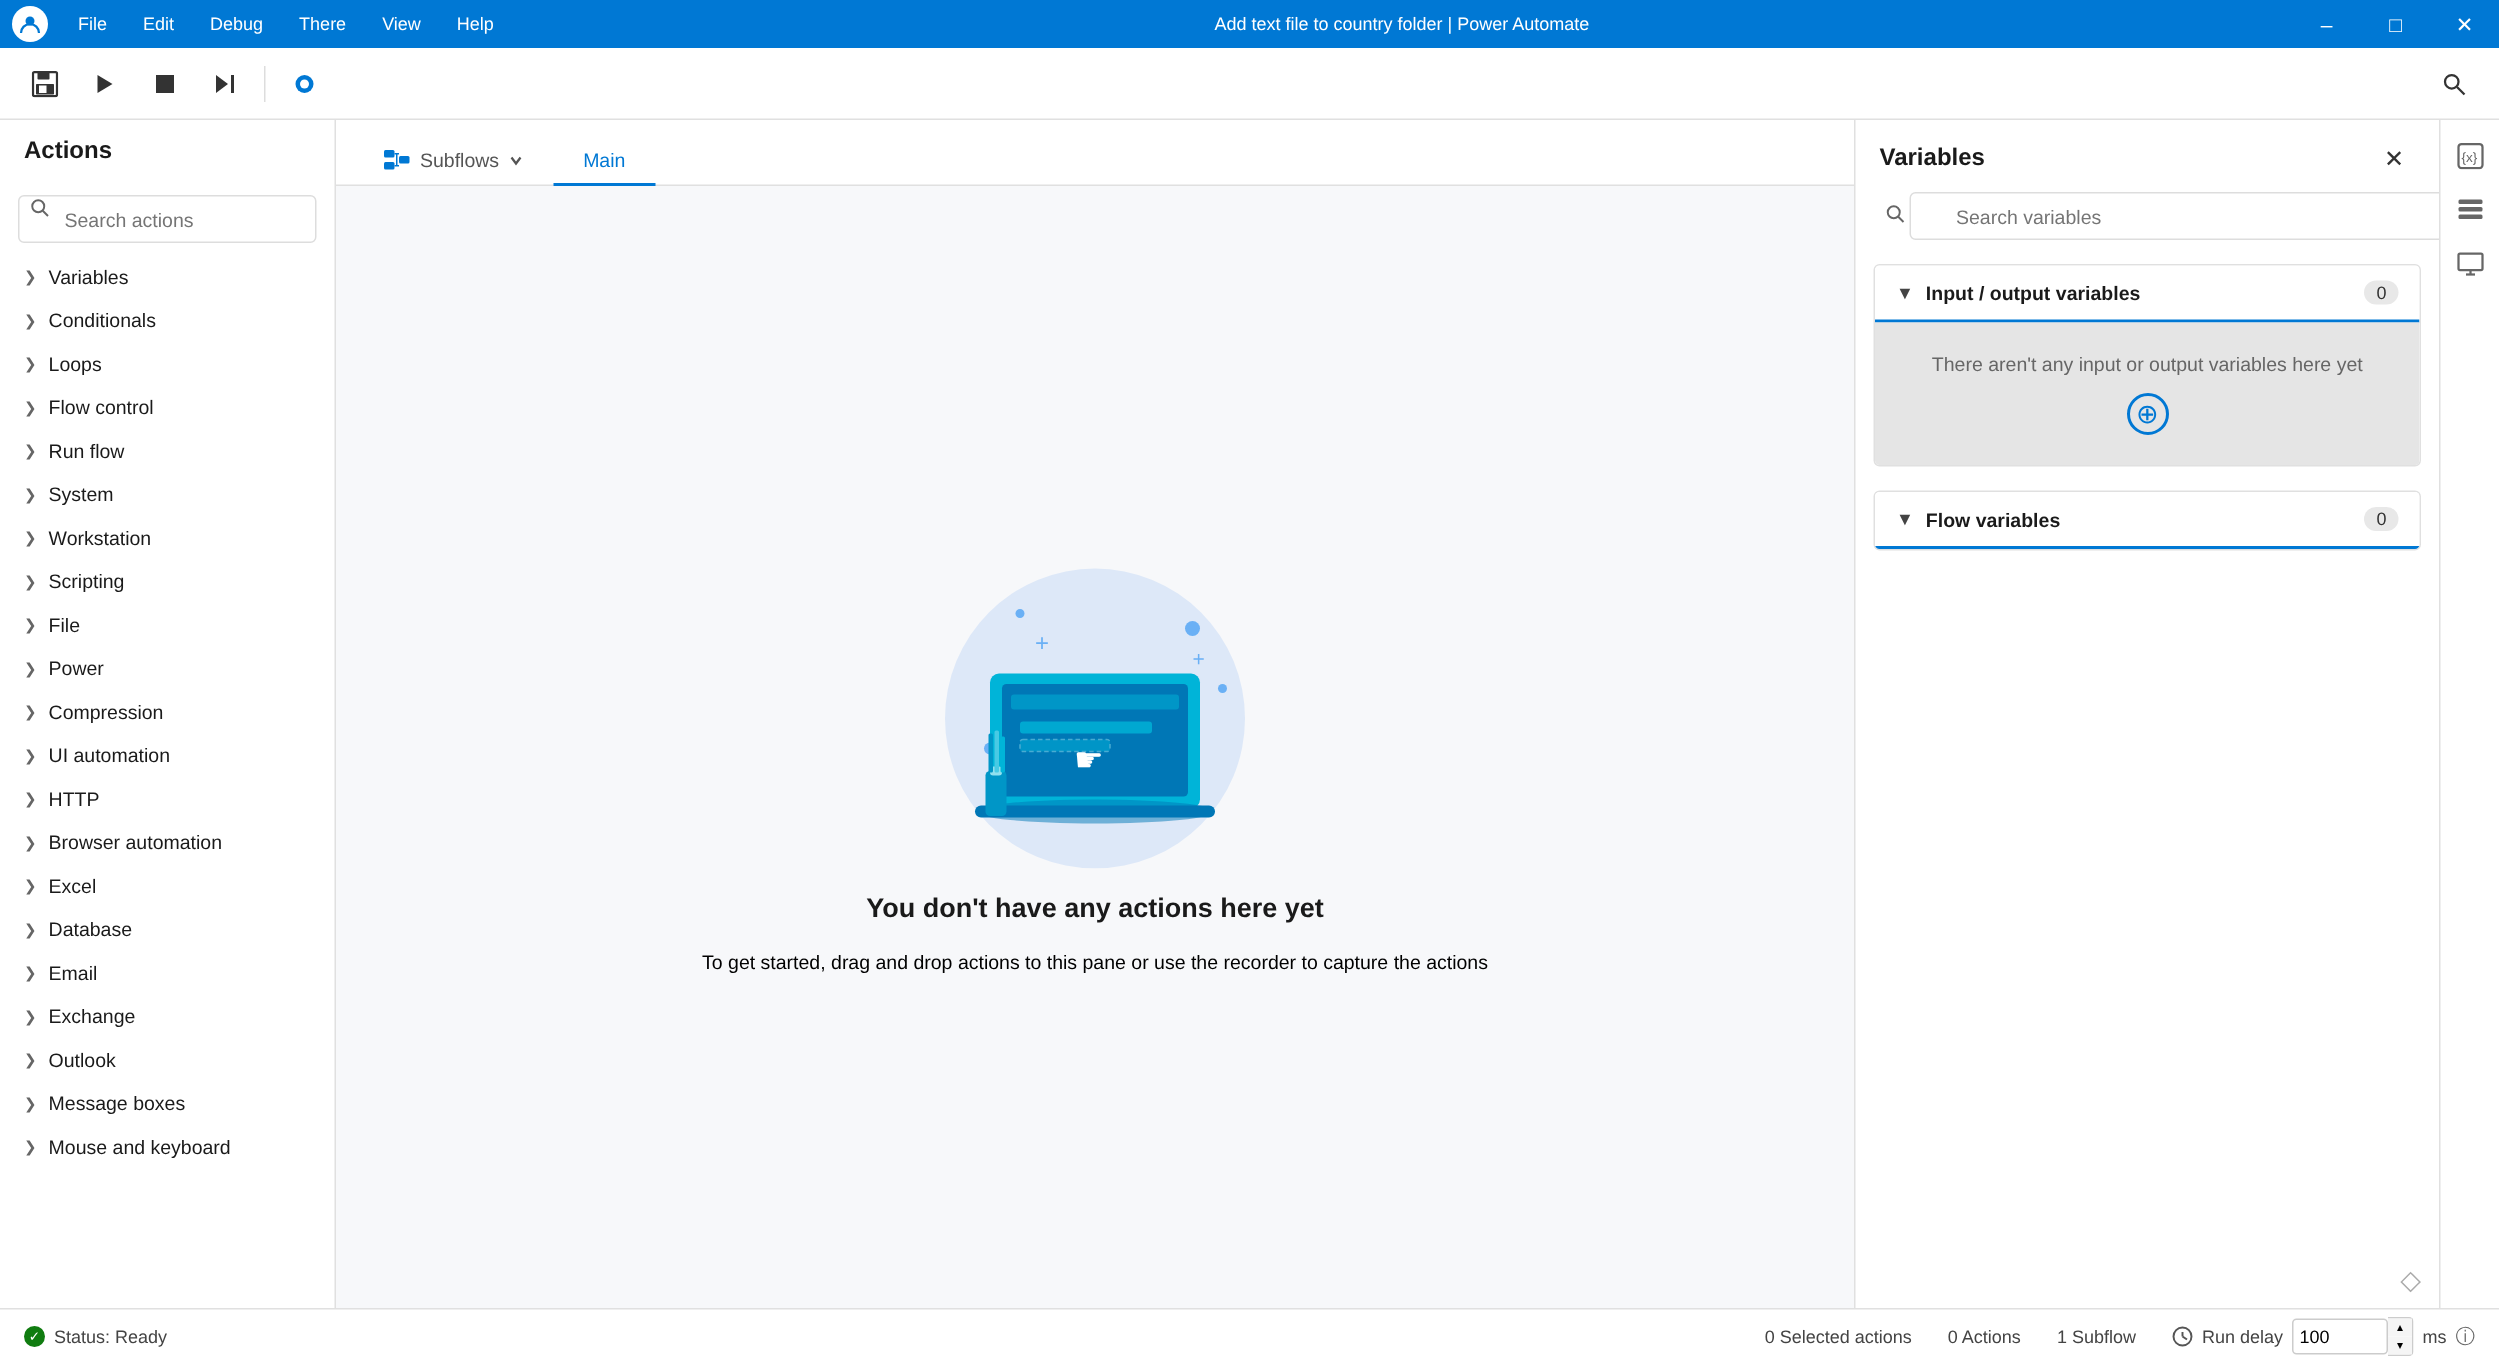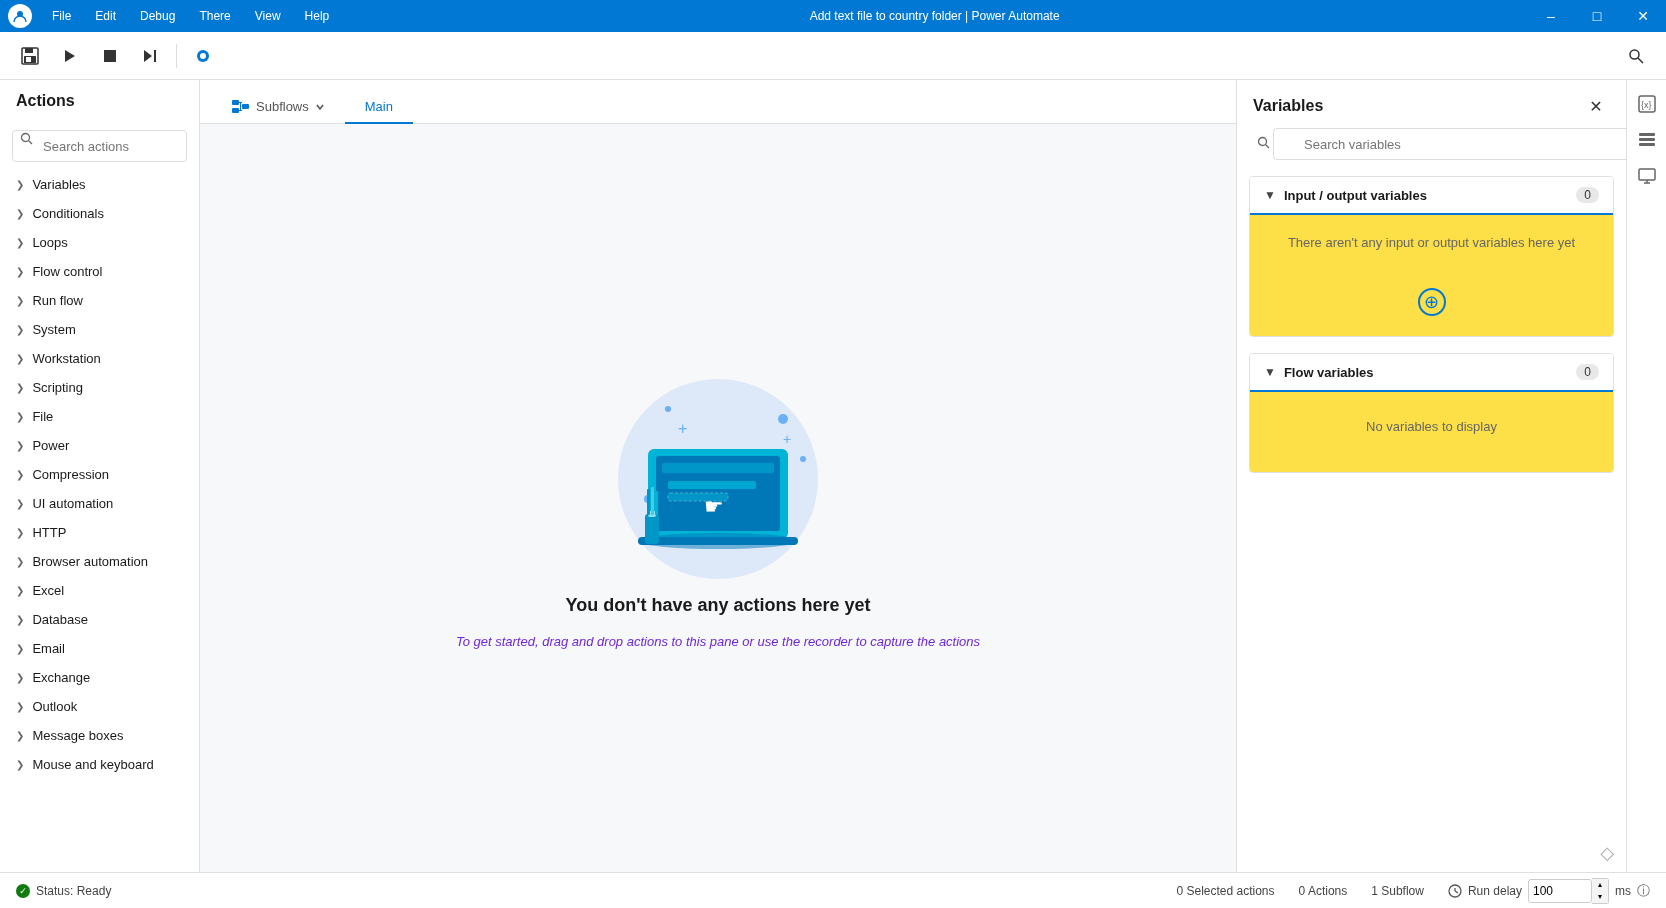--- a/index.html
+++ b/index.html
@@ -87,21 +87,21 @@
     .toolbar-spacer { flex: 1; }
 
     
     .main-layout {
       display: flex;
       height: calc(908px - 32px - 48px - 36px);
     }
 
     
     .actions-panel {
-      width: 200px;
+      width: 224px;
       background: white;
       border-right: 1px solid #e0e0e0;
       display: flex;
       flex-direction: column;
       overflow: hidden;
     }
     .actions-header {
       padding: 12px 16px 8px;
       font-size: 16px;
       font-weight: 600;
@@ -190,24 +190,23 @@
       gap: 16px;
       padding: 20px;
     }
     .empty-title {
       font-size: 18px;
       font-weight: 600;
       color: #1a1a1a;
     }
     .empty-desc {
       font-size: 13px;
-      color: #6d28d9;
+      color: #000000;
       text-align: left;
       line-height: 1.5;
-      font-style: italic;
     }
 
     
     .variables-panel {
       width: 390px;
       background: white;
       border-left: 1px solid #e0e0e0;
       display: flex;
       flex-direction: column;
       overflow: hidden;
@@ -266,22 +265,21 @@
       padding: 1px 8px;
       font-size: 12px;
     }
     .var-section-content {
       padding: 20px;
       min-height: 80px;
       display: flex;
       flex-direction: column;
       align-items: center;
       justify-content: center;
-      background: #fde047;
-      gap: 26px;
+      background: #e5e5e5;
     }
     .var-empty-text {
       font-size: 13px;
       color: #666;
       text-align: center;
       margin-bottom: 12px;
     }
     .var-add-btn {
       width: 28px;
       height: 28px;
@@ -676,23 +674,20 @@
         <div class="var-add-btn">⊕</div>
       </div>
     </div>
 
     <div class="var-section">
       <div class="var-section-header">
         <span class="chevron-down">▼</span>
         <span class="var-section-title">Flow variables</span>
         <span class="var-count-badge">0</span>
       </div>
-      <div class="var-section-content">
-        <div class="var-empty-text">No variables to display</div>
-      </div>
     </div>
 
     <div style="flex:1"></div>
     <div style="display:flex; justify-content:flex-end; padding: 8px 12px;">
       <div style="color:#aaa; font-size:18px;">◇</div>
     </div>
   </div>
 
   <div class="right-sidebar">
     <div class="right-sidebar-btn" title="Variables panel">

